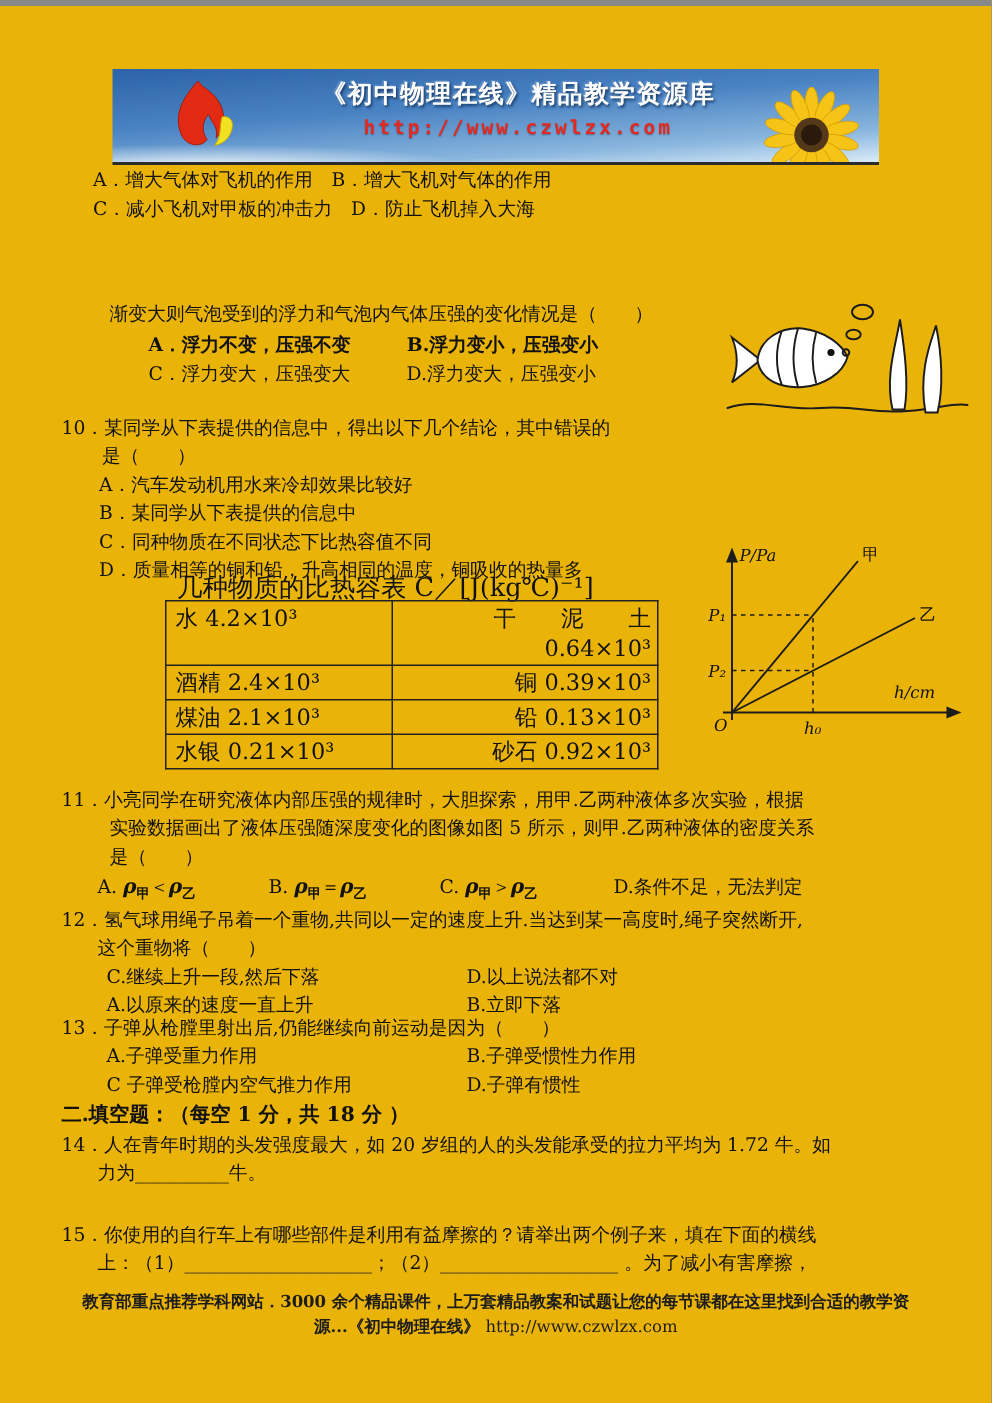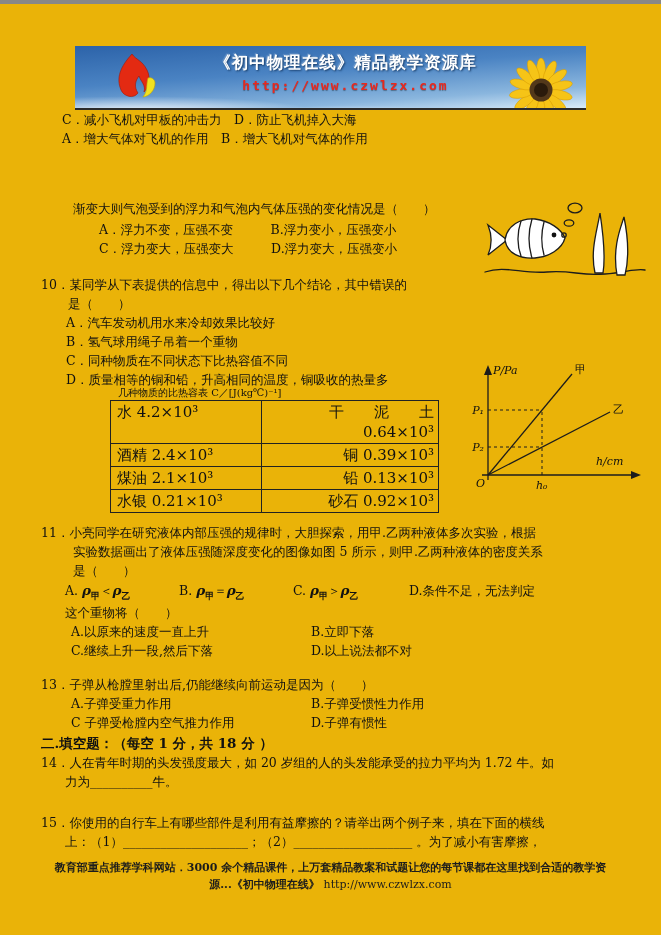--- a/index.html
+++ b/index.html
@@ -40,21 +40,21 @@
   .tline{white-space:nowrap;}
   .ind{padding-left:32px;}
   .opt-ind2{padding-left:25px;}
   .bold-head{font-weight:bold;font-size:13.5px;}
 
   .two-col{position:relative;height:19px;}
   .two-col .c1{position:absolute;left:30px;white-space:nowrap;}
   .two-col .c2{position:absolute;left:270px;white-space:nowrap;}
 
   
-  .heat-caption{left:118px;top:379px;font-size:10px;white-space:nowrap;}
+  .heat-caption{left:118px;top:379px;font-size:17px;white-space:nowrap;}
   table.heat{
     position:absolute;left:110px;top:396px;border-collapse:collapse;
     font-size:15px;
   }
   table.heat td{
     border:1px solid #222;padding:1px 4px 1px 6px;vertical-align:top;
     white-space:pre-line;line-height:20px;
   }
   table.heat td.c1{width:140px;}
   table.heat td.c2{width:166px;text-align:right;}
@@ -106,27 +106,27 @@
           <ellipse cx="33" cy="12" rx="4.5" ry="12" transform="rotate(338 33 32)"></ellipse>
         </g>
         <circle cx="33" cy="32" r="11.5" fill="#53381a"></circle>
         <circle cx="33" cy="32" r="7" fill="#2a1a0b"></circle>
         <path d="M14,52 C8,56 4,56 0,60 C6,62 14,60 18,55 Z" fill="#4f7a28"></path>
       </g>
     </svg>
   </div>
 
   <div class="abs" style="left:62px;top:106px;">
+    <div class="tline">A．增大气体对飞机的作用　B．增大飞机对气体的作用</div>
     <div class="tline">C．减小飞机对甲板的冲击力　D．防止飞机掉入大海</div>
-    <div class="tline">A．增大气体对飞机的作用　B．增大飞机对气体的作用</div>
   </div>
 
   <div class="abs" style="left:41px;top:195px;width:450px;">
     <div class="tline ind">渐变大则气泡受到的浮力和气泡内气体压强的变化情况是（　　）</div>
-    <div class="tline" style="padding-left:58px;margin-top:2px;">A．浮力不变，压强不变　　　B.浮力变小，压强变小</div>
+    <div class="tline" style="padding-left:58px;margin-top:2px;font-weight:bold;">A．浮力不变，压强不变　　　B.浮力变小，压强变小</div>
     <div class="tline" style="padding-left:58px;">C．浮力变大，压强变大　　　D.浮力变大，压强变小</div>
   </div>
 
   <svg class="abs" style="left:477px;top:191px;" width="174" height="88" viewBox="0 0 174 88">
     <g fill="none" stroke="#1c1c1c" stroke-width="1.3" stroke-linecap="round">
       <path d="M8,77 C28,70 44,79 70,77 C96,75 102,81 128,79 C148,78 158,73 168,75"></path>
       <path fill="#fff" d="M118,78 C113,56 120,36 123,18 C126,38 129,60 126,78 Z"></path>
       <path fill="#fff" d="M140,80 C135,52 144,32 147,22 C151,42 152,64 148,80 Z"></path>
       <path fill="#fff" d="M30,45 L11,30 C15,40 15,51 11,60 Z"></path>
       <path fill="#fff" d="M28,45 C30,30 44,23 58,24 C73,26 84,34 88,43 C85,54 72,62 58,63 C44,64 30,59 28,45 Z"></path>
@@ -137,21 +137,21 @@
       <ellipse cx="98" cy="13" rx="7" ry="4.8"></ellipse>
       <ellipse cx="92" cy="28" rx="4.8" ry="3.2"></ellipse>
       <circle cx="87" cy="40" r="2.2"></circle>
     </g>
   </svg>
 
   <div class="abs" style="left:41px;top:271px;">
     <div class="tline">10．某同学从下表提供的信息中，得出以下几个结论，其中错误的</div>
     <div class="tline" style="padding-left:27px;">是（　　）</div>
     <div class="tline opt-ind2">A．汽车发动机用水来冷却效果比较好</div>
-    <div class="tline opt-ind2">B．氢气球用绳子吊着一个重物</div>
+    <div class="tline opt-ind2">B．某同学从下表提供的信息中</div>
     <div class="tline opt-ind2">C．同种物质在不同状态下比热容值不同</div>
     <div class="tline opt-ind2">D．质量相等的铜和铅，升高相同的温度，铜吸收的热量多</div>
   </div>
 
   <div class="abs heat-caption">几种物质的比热容表 C／[J(kg℃)⁻¹]</div>
   <table class="heat">
     <tbody>
       <tr>
         <td class="c1">水 4.2×10³</td>
         <td class="c2">干　　泥　　土
@@ -204,28 +204,29 @@
     <div class="tline ind">是（　　）</div>
     <div class="f-opts" style="margin-top:1px;">
       <span class="fo" style="left:24px;"><span>A. </span><span class="rho">ρ</span><sub>甲</sub><span>＜</span><span class="rho">ρ</span><sub>乙</sub></span>
       <span class="fo" style="left:138px;"><span>B. </span><span class="rho">ρ</span><sub>甲</sub><span>＝</span><span class="rho">ρ</span><sub>乙</sub></span>
       <span class="fo" style="left:252px;"><span>C. </span><span class="rho">ρ</span><sub>甲</sub><span>＞</span><span class="rho">ρ</span><sub>乙</sub></span>
       <span class="fo" style="left:368px;">D.条件不足，无法判定</span>
     </div>
   </div>
 
   <div class="abs" style="left:41px;top:599px;">
+    <div class="tline">12．氢气球用绳子吊着一个重物,共同以一定的速度上升.当达到某一高度时,绳子突然断开,</div>
     <div class="tline" style="padding-left:24px;">这个重物将（　　）</div>
+    <div class="two-col">
+      <span class="c1">C.继续上升一段,然后下落</span>
+      <span class="c2">D.以上说法都不对</span>
+    </div>
     <div class="two-col">
       <span class="c1">A.以原来的速度一直上升</span>
       <span class="c2">B.立即下落</span>
-    </div>
-    <div class="two-col">
-      <span class="c1">C.继续上升一段,然后下落</span>
-      <span class="c2">D.以上说法都不对</span>
     </div>
   </div>
 
   <div class="abs" style="left:41px;top:671px;">
     <div class="tline">13．子弹从枪膛里射出后,仍能继续向前运动是因为（　　）</div>
     <div class="two-col">
       <span class="c1">A.子弹受重力作用</span>
       <span class="c2">B.子弹受惯性力作用</span>
     </div>
     <div class="two-col">

